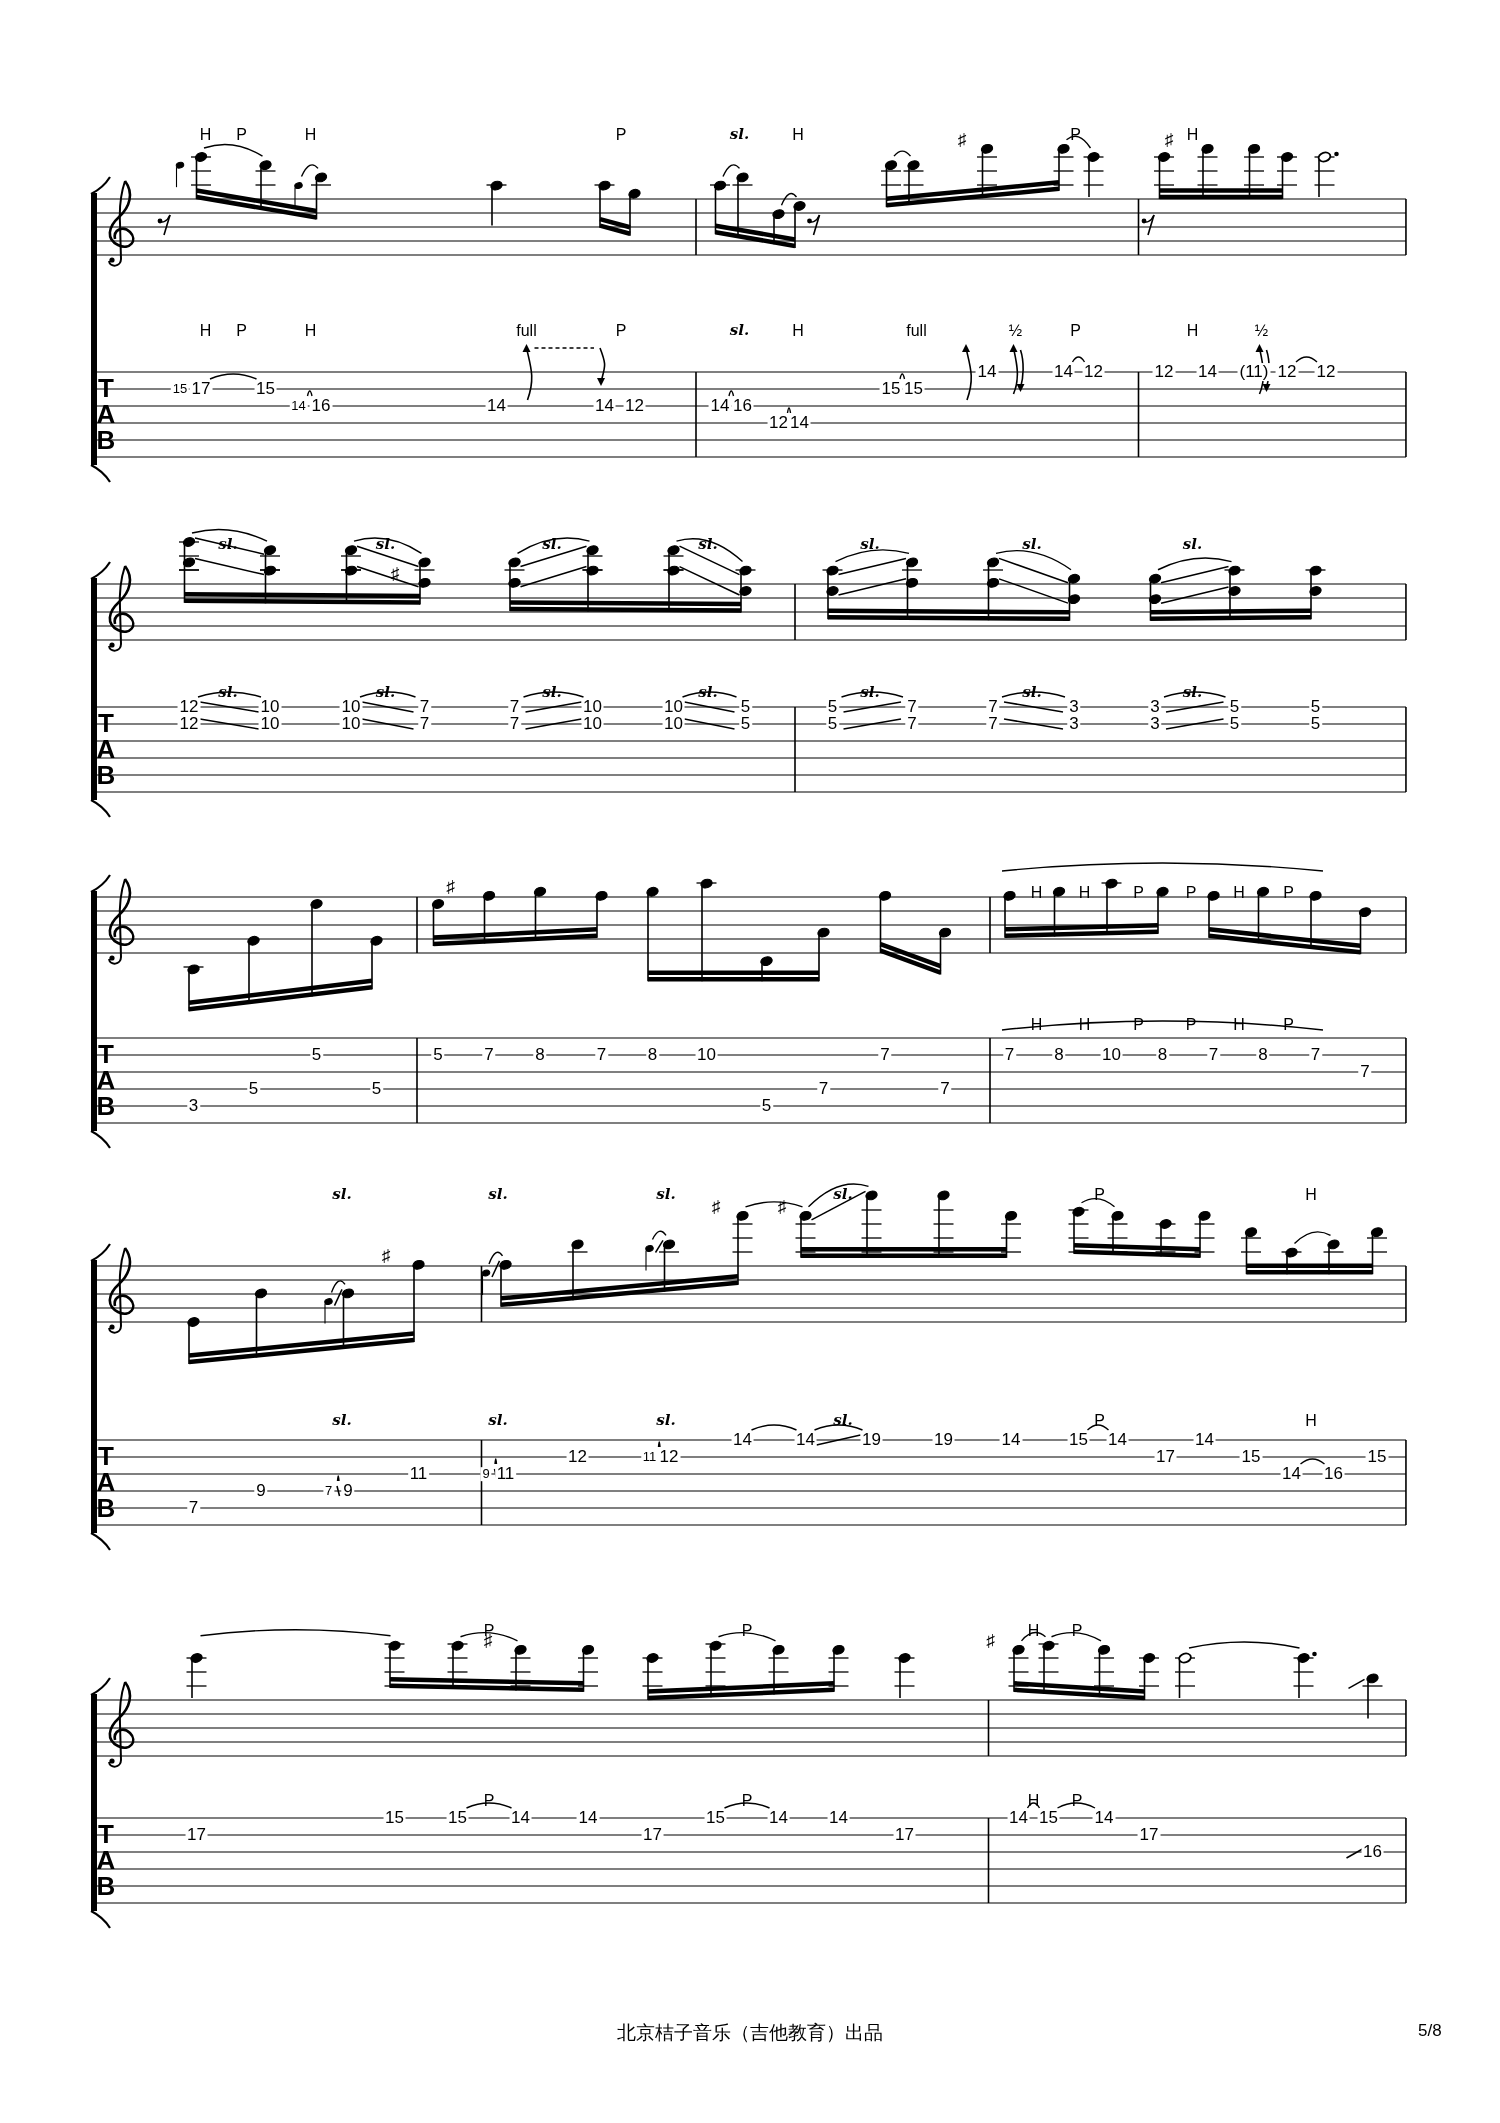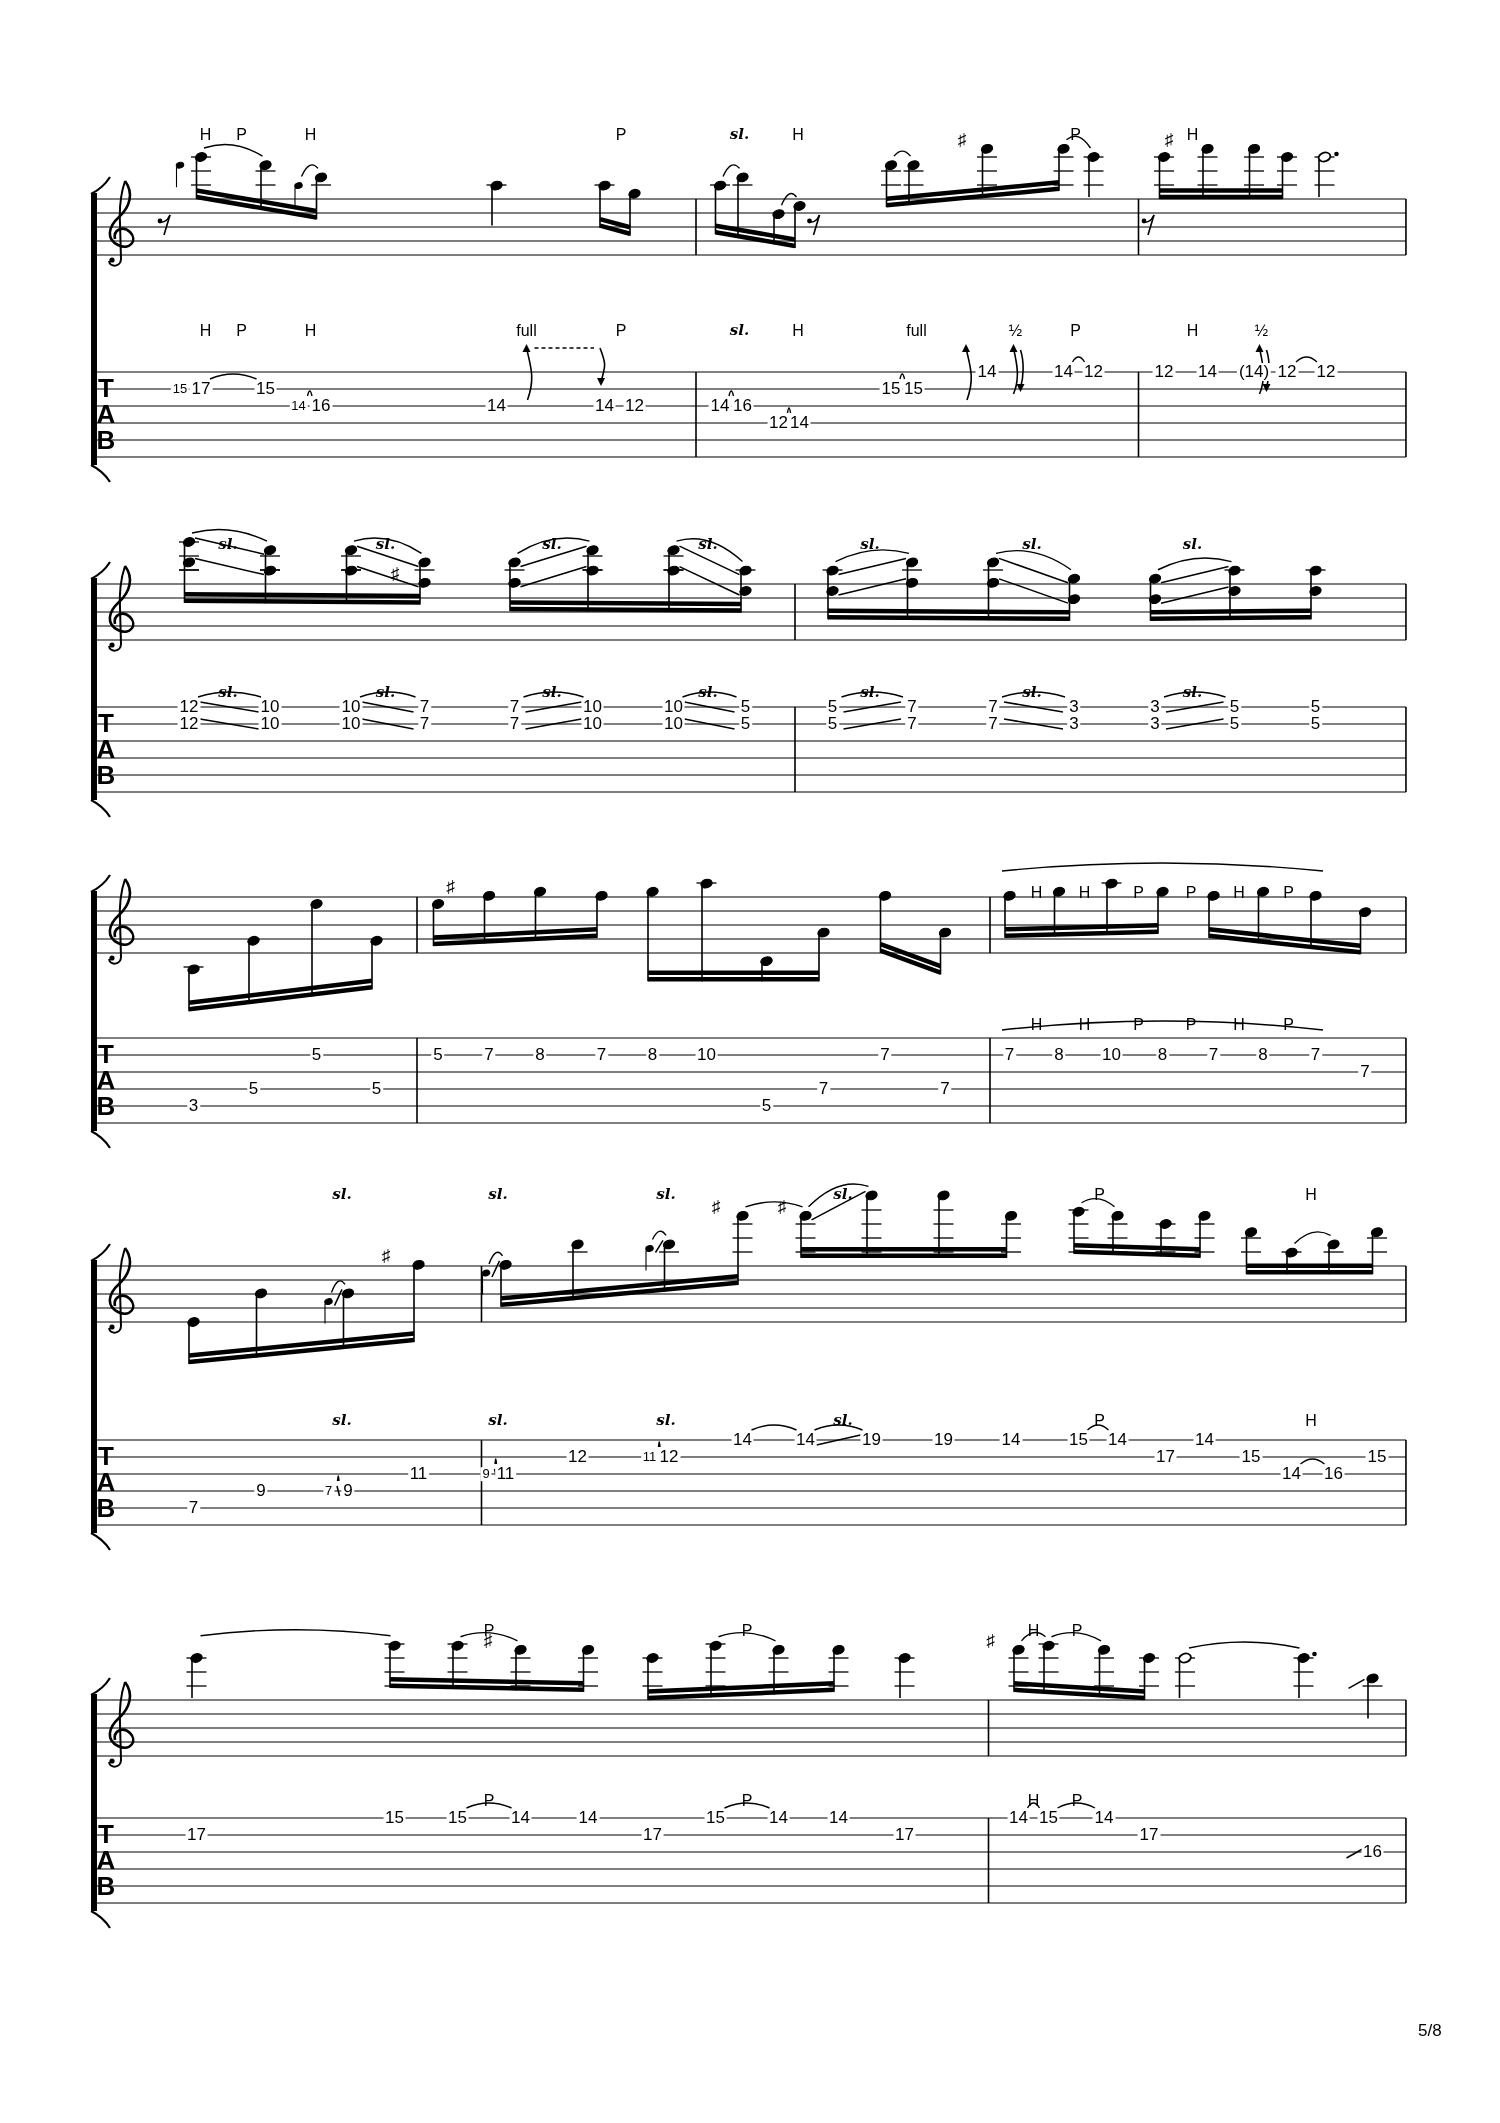--- a/index.html
+++ b/index.html
@@ -682,21 +682,21 @@
       <span class="tabnum" style="left: 742.5px; top: 406px;">16</span>
       <span class="tabnum" style="left: 778.5px; top: 423px;">12</span>
       <span class="tabnum" style="left: 799.5px; top: 423px;">14</span>
       <span class="tabnum" style="left: 891px; top: 389px;">15</span>
       <span class="tabnum" style="left: 913.5px; top: 389px;">15</span>
       <span class="tabnum" style="left: 987px; top: 372px;">14</span>
       <span class="tabnum" style="left: 1063.5px; top: 372px;">14</span>
       <span class="tabnum" style="left: 1093.5px; top: 372px;">12</span>
       <span class="tabnum" style="left: 1164px; top: 372px;">12</span>
       <span class="tabnum" style="left: 1207.5px; top: 372px;">14</span>
-      <span class="tabnum" style="left: 1254px; top: 372px;">(14)</span>
+      <span class="tabnum" style="left: 1254px; top: 372px;">(11)</span>
       <span class="tabnum" style="left: 1287px; top: 372px;">12</span>
       <span class="tabnum" style="left: 1326px; top: 372px;">12</span>
       <span class="ann" style="left: 205.5px; top: 126px;">H</span>
       <span class="ann" style="left: 241.5px; top: 126px;">P</span>
       <span class="ann" style="left: 310.5px; top: 126px;">H</span>
       <span class="ann" style="left: 621px; top: 126px;">P</span>
       <span class="ann it" style="left: 739.5px; top: 126px;">sl.</span>
       <span class="ann" style="left: 798px; top: 126px;">H</span>
       <span class="ann" style="left: 1075.5px; top: 126px;">P</span>
       <span class="ann" style="left: 1192.5px; top: 126px;">H</span>
@@ -861,14 +861,15 @@
       <span class="tabnum" style="left: 1372.5px; top: 1852px;">16</span>
       <span class="ann" style="left: 489px; top: 1622px;">P</span>
       <span class="ann" style="left: 747px; top: 1622px;">P</span>
       <span class="ann" style="left: 1033.5px; top: 1622px;">H</span>
       <span class="ann" style="left: 1077px; top: 1622px;">P</span>
       <span class="ann" style="left: 489px; top: 1792px;">P</span>
       <span class="ann" style="left: 747px; top: 1792px;">P</span>
       <span class="ann" style="left: 1033.5px; top: 1792px;">H</span>
       <span class="ann" style="left: 1077px; top: 1792px;">P</span>
     </div>
+  <div class="footer">北京桔子音乐（吉他教育）出品</div>
   <div class="pagenum">5/8</div>
 </div>
 
 </body></html>

